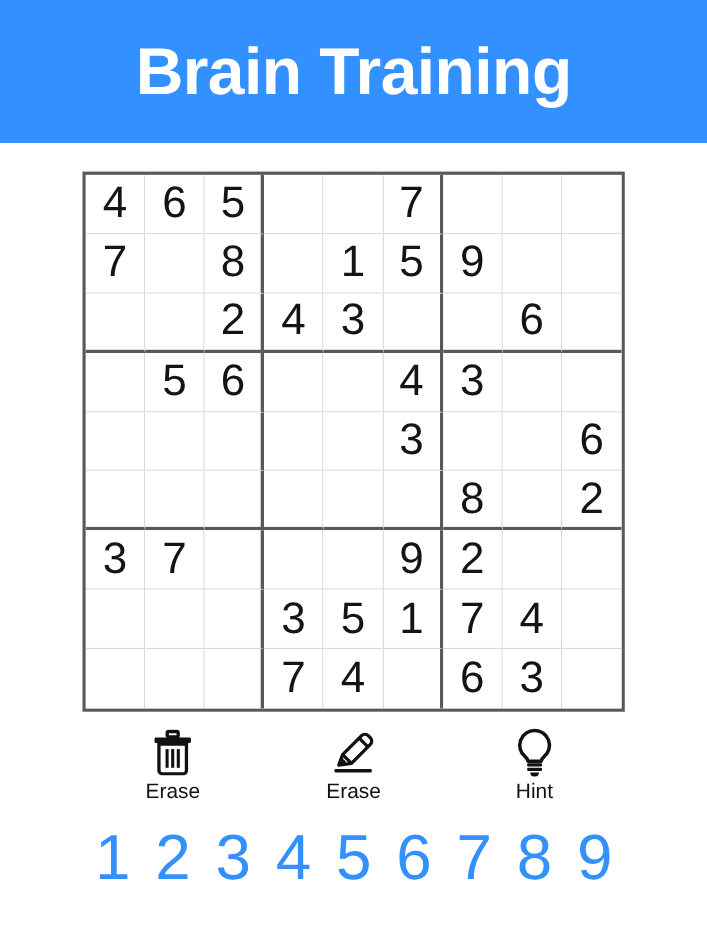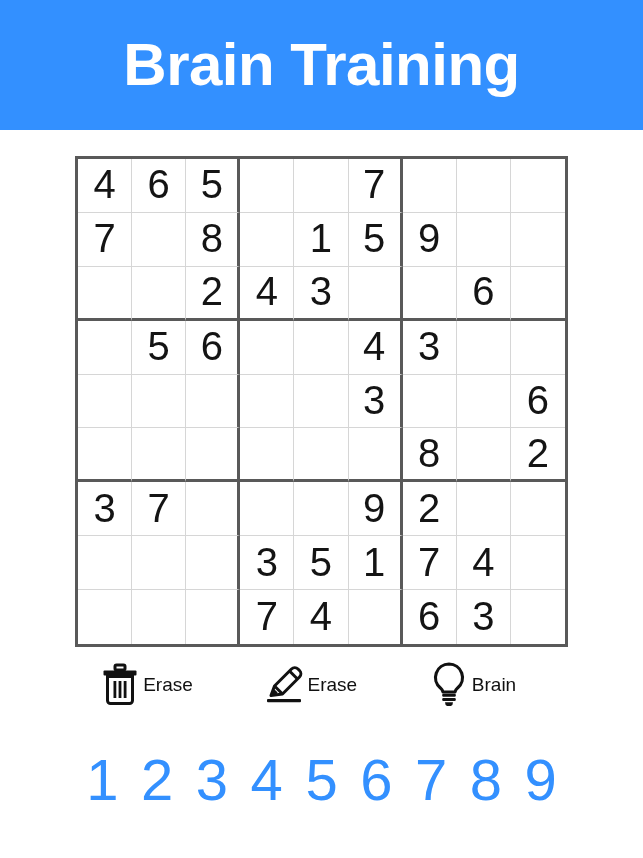--- a/index.html
+++ b/index.html
@@ -95,21 +95,21 @@
     top: 660px;
     width: 493px;
     height: 78px;
     display: flex;
     align-items: flex-start;
     justify-content: space-around;
   }
   .tool {
     width: 120px;
     display: flex;
-    flex-direction: row;
+    flex-direction: column;
     align-items: center;
     justify-content: flex-start;
     cursor: pointer;
   }
   .tool-icon {
     width: 46px;
     height: 48px;
     display: flex;
     align-items: center;
     justify-content: center;
@@ -433,21 +433,21 @@
       </div>
       <div class="tool">
         <span class="tool-icon">
           <svg width="40" height="44" viewBox="0 0 40 44">
             <path d="M20 2 a13.5 13.5 0 0 0 -8.6 23.9 c1.6 1.4 2.3 2.7 2.6 4.1 h12 c0.3 -1.4 1 -2.7 2.6 -4.1 A13.5 13.5 0 0 0 20 2 z" fill="none" stroke="#111" stroke-width="3.2" stroke-linejoin="round"></path>
             <rect x="13.2" y="31.8" width="13.6" height="3" rx="1.2" fill="#111"></rect>
             <rect x="13.2" y="36" width="13.6" height="3" rx="1.2" fill="#111"></rect>
             <path d="M16 40.3 h8 a4 4 0 0 1 -8 0 z" fill="#111"></path>
           </svg>
         </span>
-        <span class="tool-label">Brain</span>
+        <span class="tool-label">Hint</span>
       </div>
     </div>
 
   <div class="numpad" id="numpad">
       <div class="num">1</div>
       <div class="num">2</div>
       <div class="num">3</div>
       <div class="num">4</div>
       <div class="num">5</div>
       <div class="num">6</div>

